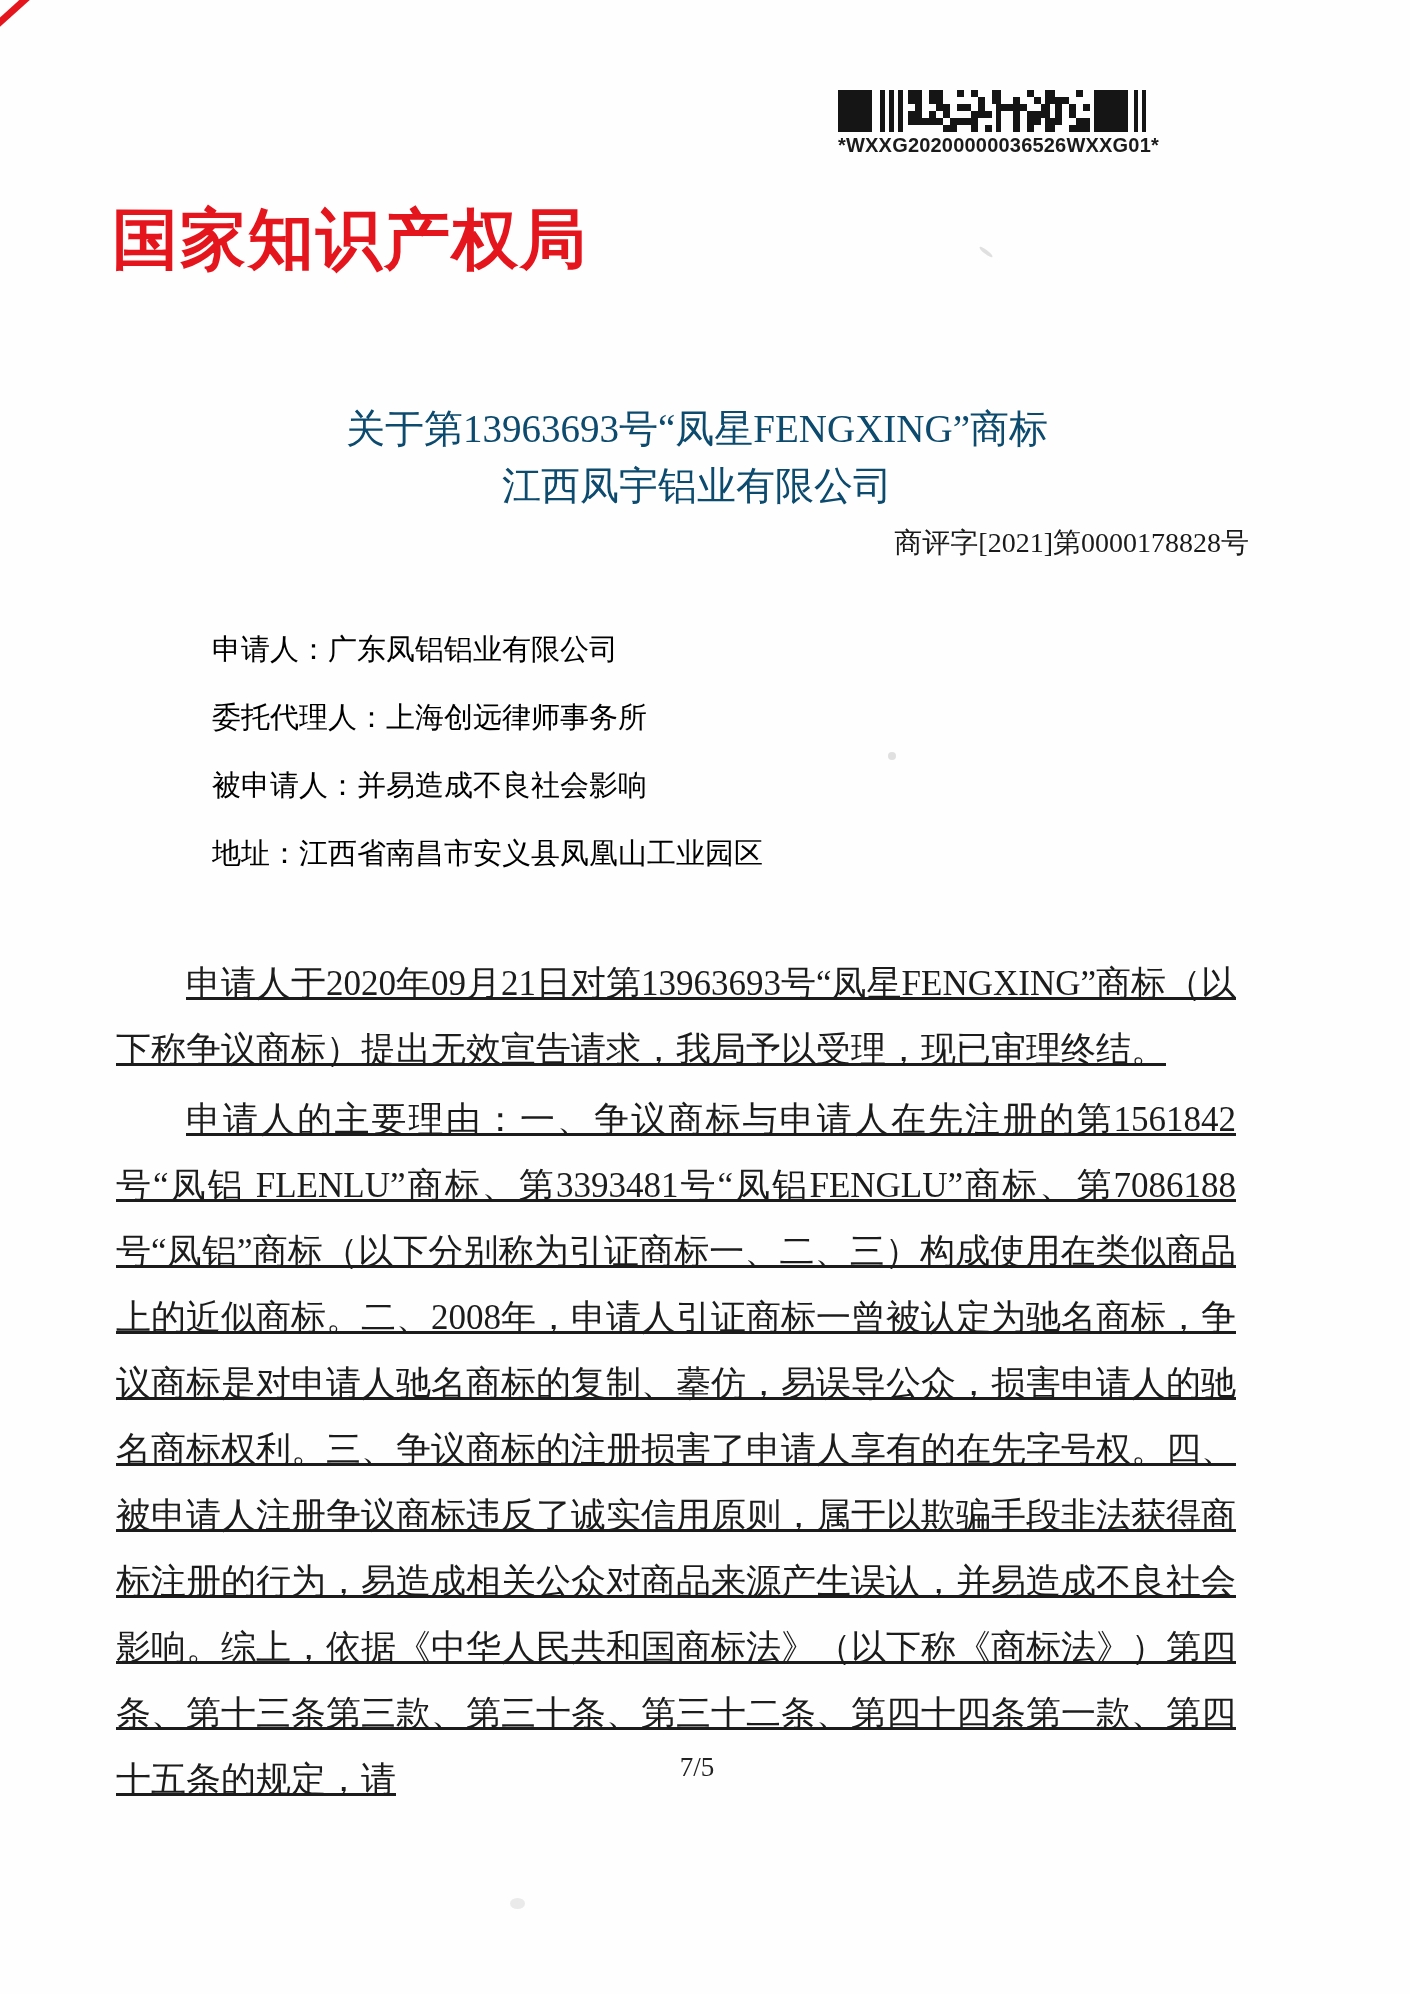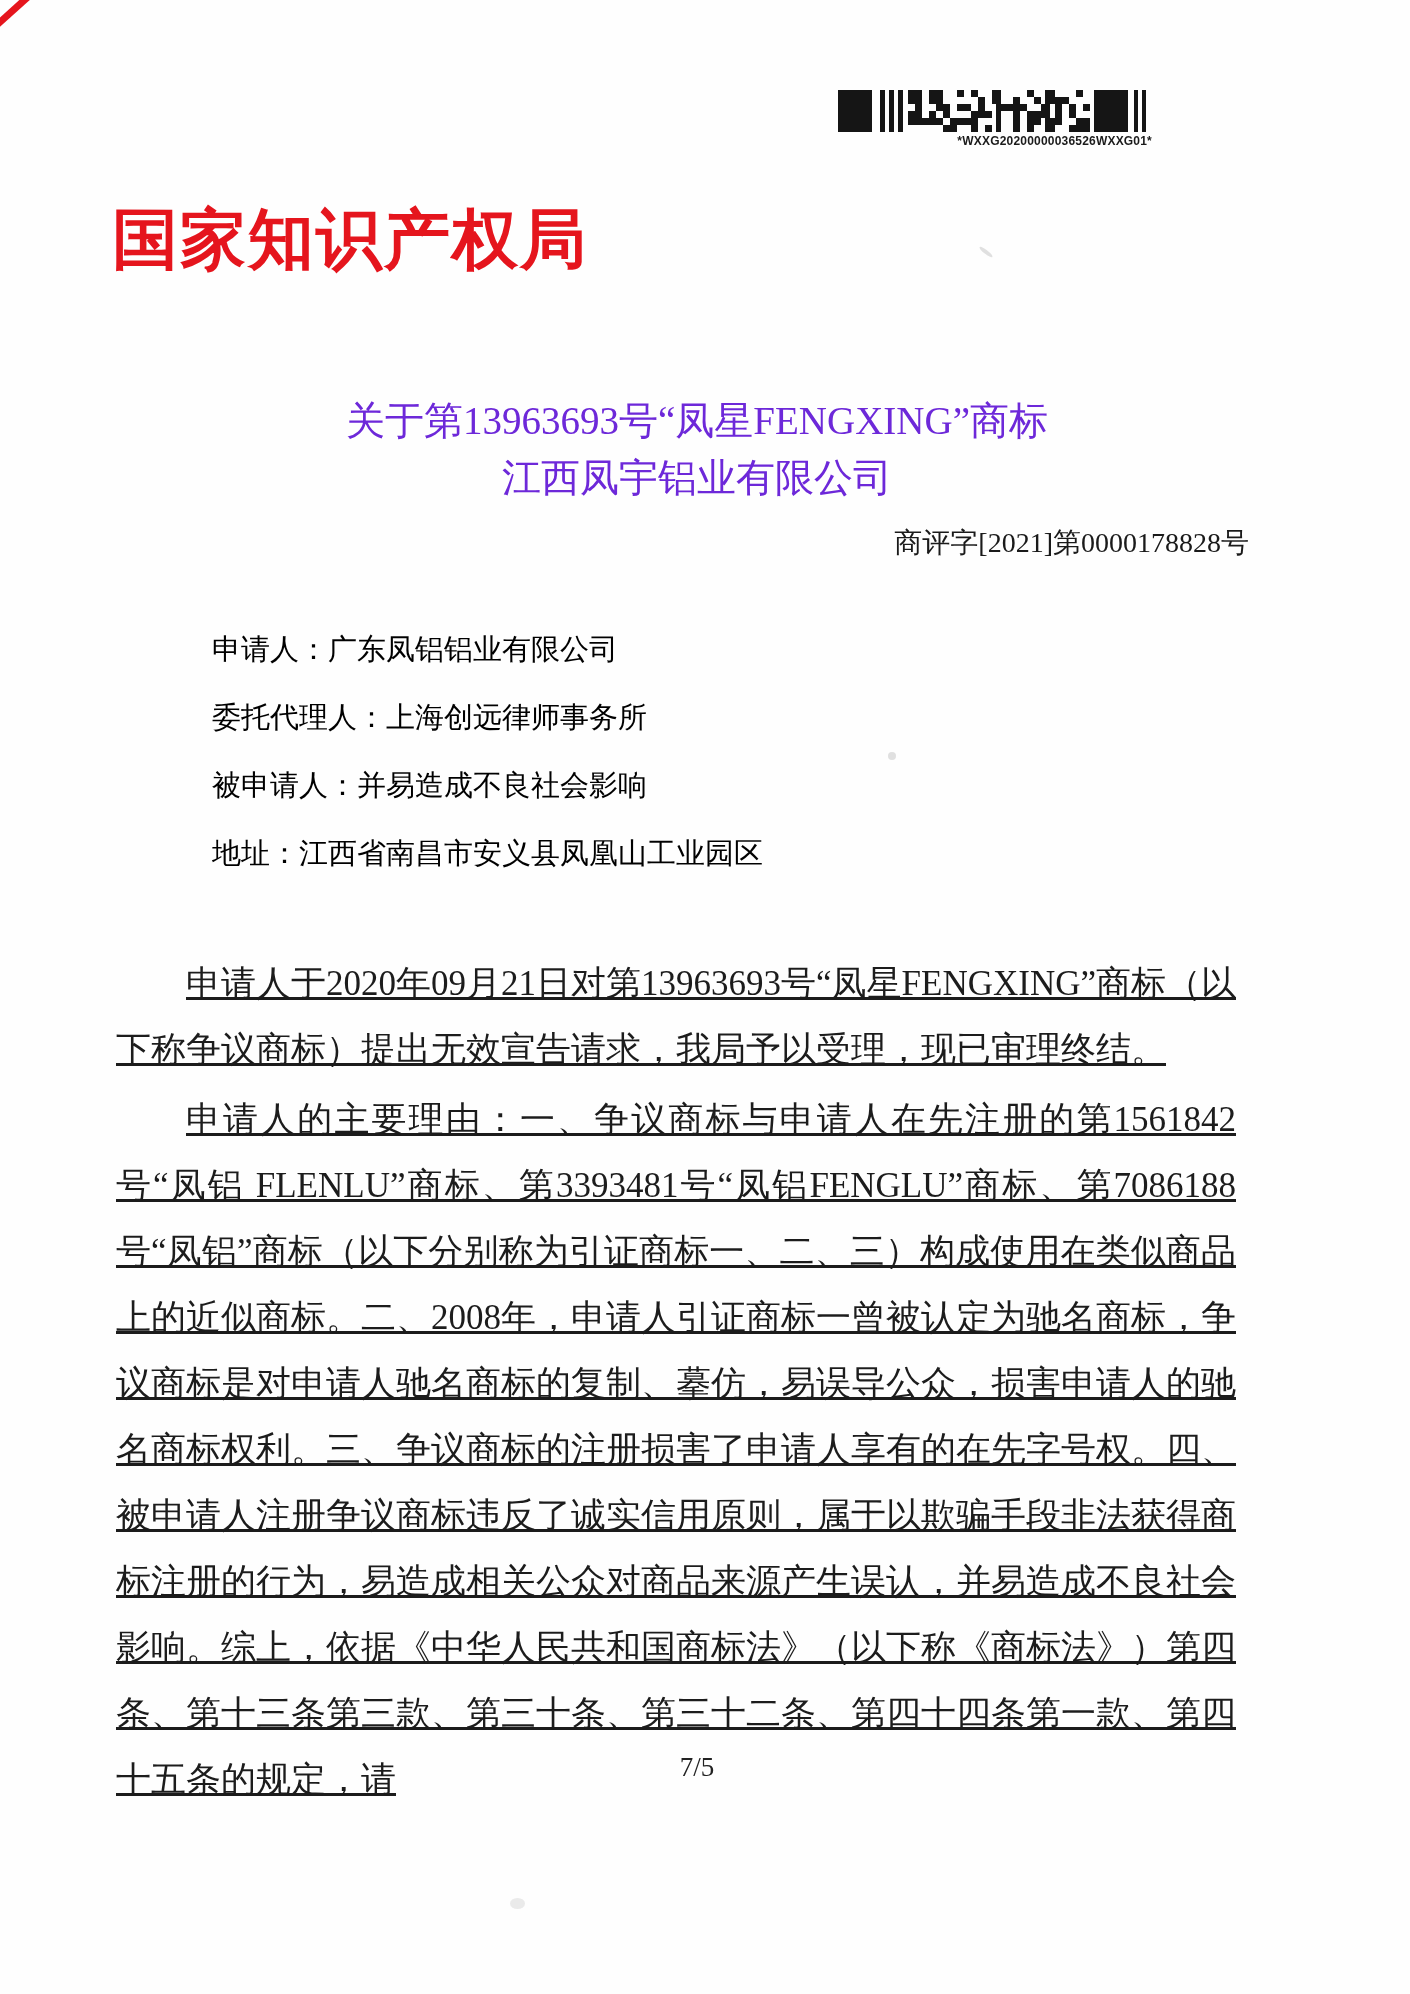--- a/index.html
+++ b/index.html
@@ -26,21 +26,21 @@
   .smudge.s2 { left: 888px; top: 752px; width: 8px;  height: 8px; }
   .smudge.s3 { left: 510px; top: 1898px; width: 15px; height: 11px; opacity: .35; }
 
   
   .barcode { position: absolute; left: 838px; top: 90px; width: 314px; }
   .barcode svg { display: block; width: 312px; height: 42px; fill: #151515; }
   .barcode-code {
     margin-top: 2px;
     font-family: "Liberation Sans", "DejaVu Sans", sans-serif;
     font-weight: 700;
-    font-size: 12px;
+    font-size: 20px;
     letter-spacing: .2px;
     text-align: right;
     white-space: nowrap;
     color: #1b1b1b;
   }
 
   
   .agency-title {
     position: absolute;
     top: 206px; left: 112px; width: 1170px;
@@ -54,21 +54,22 @@
     color: var(--agency-red, #e5151d);
   }
 
   
   .doc-title {
     position: absolute;
     left: 112px; width: 1170px;
     text-align: center;
     font-size: 39px;
     line-height: 1.15;
-    color: #6d28d9;
+    color: #0c4a6e;
+    margin-top: 8px;
   }
   .doc-title.line1 { top: 399px; }
   .doc-title.line2 { top: 456px; }
 
   .ref-number {
     position: absolute;
     top: 524px; left: 116px; width: 1133px;
     text-align: right;
     font-size: 28px;
     color: #1a1a1a;

